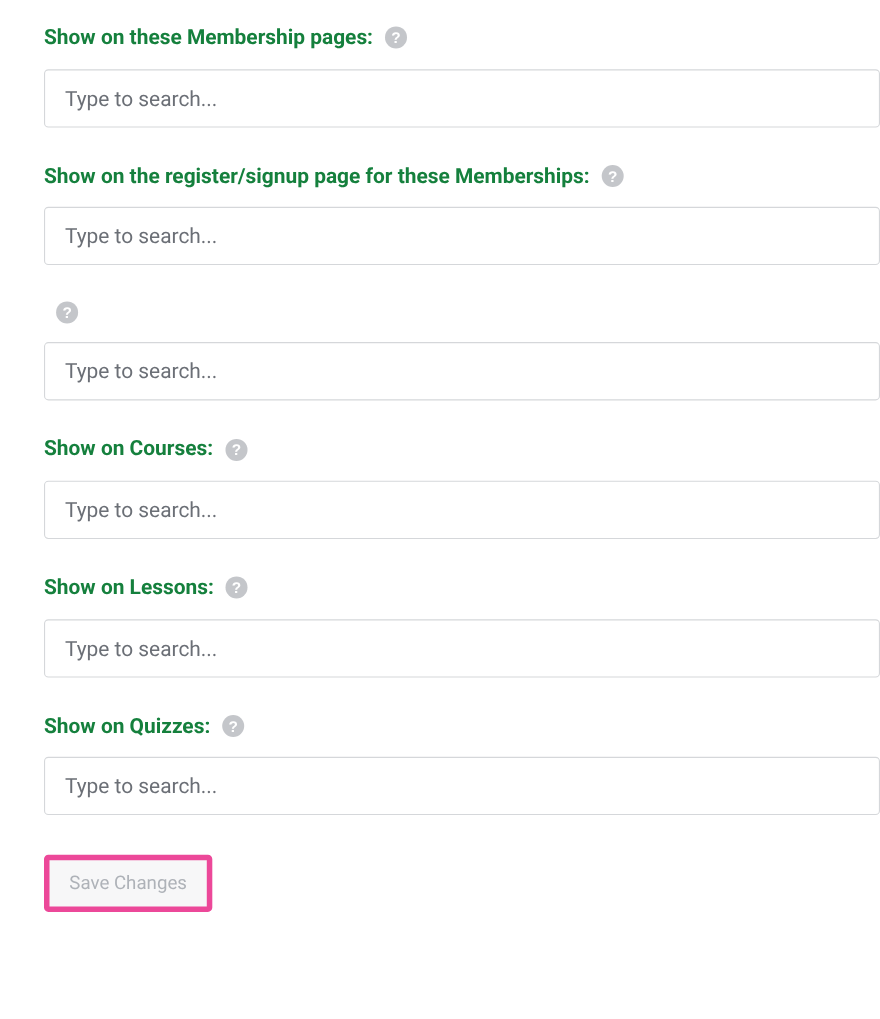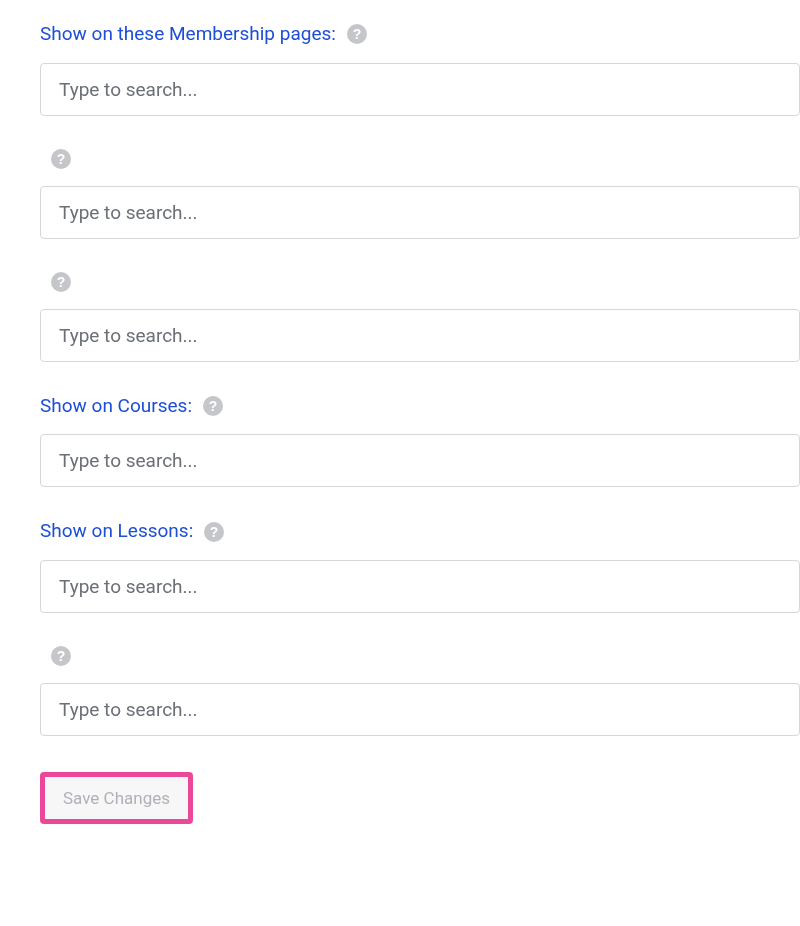--- a/index.html
+++ b/index.html
@@ -17,22 +17,22 @@
     .field-group {
       margin-bottom: 32px;
     }
     .field-label-row {
       display: flex;
       align-items: center;
       margin-bottom: 16px;
     }
     .field-label {
       font-size: 19px;
-      font-weight: 400;
-      color: #1d4ed8;
+      font-weight: 700;
+      color: #15803d;
       line-height: 1.3;
     }
     .help-icon {
       display: inline-flex;
       align-items: center;
       justify-content: center;
       width: 22px;
       height: 22px;
       margin-left: 10px;
       flex-shrink: 0;
@@ -81,20 +81,21 @@
           <circle cx="11" cy="11" r="10" fill="#c4c6ca"></circle>
           <text x="11" y="16" text-anchor="middle" font-size="14" font-weight="700" fill="#ffffff" font-family="Arial">?</text>
         </svg>
     </span>
   </div>
   <input type="text" class="search-input" placeholder="Type to search..." style="">
 </div>
 
 <div class="field-group">
   <div class="field-label-row">
+    <label class="field-label">Show on the register/signup page for these Memberships:</label>
     <span class="help-icon">
       <svg width="22" height="22" viewBox="0 0 22 22">
           <circle cx="11" cy="11" r="10" fill="#c4c6ca"></circle>
           <text x="11" y="16" text-anchor="middle" font-size="14" font-weight="700" fill="#ffffff" font-family="Arial">?</text>
         </svg>
     </span>
   </div>
   <input type="text" class="search-input" placeholder="Type to search..." style="">
 </div>
 
@@ -131,20 +132,21 @@
           <circle cx="11" cy="11" r="10" fill="#c4c6ca"></circle>
           <text x="11" y="16" text-anchor="middle" font-size="14" font-weight="700" fill="#ffffff" font-family="Arial">?</text>
         </svg>
     </span>
   </div>
   <input type="text" class="search-input" placeholder="Type to search..." style="">
 </div>
 
 <div class="field-group">
   <div class="field-label-row">
+    <label class="field-label">Show on Quizzes:</label>
     <span class="help-icon">
       <svg width="22" height="22" viewBox="0 0 22 22">
           <circle cx="11" cy="11" r="10" fill="#c4c6ca"></circle>
           <text x="11" y="16" text-anchor="middle" font-size="14" font-weight="700" fill="#ffffff" font-family="Arial">?</text>
         </svg>
     </span>
   </div>
   <input type="text" class="search-input" placeholder="Type to search..." style="">
 </div>
 

